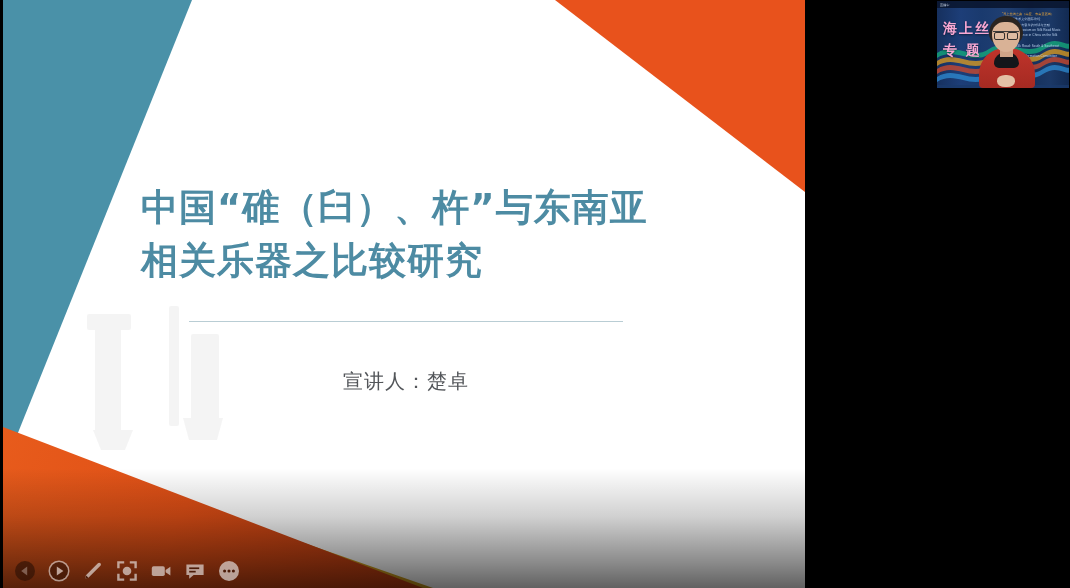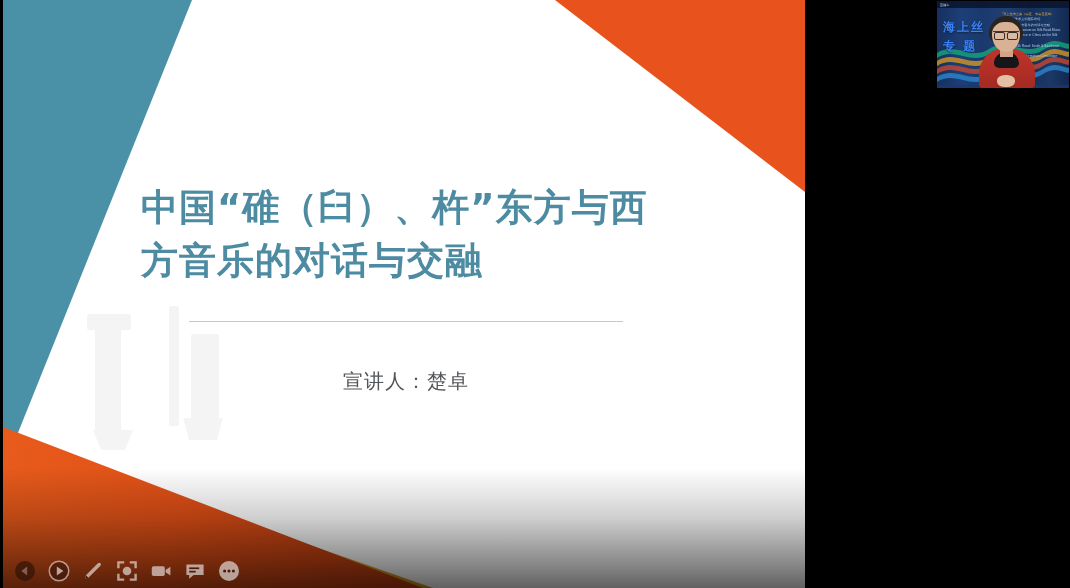--- a/index.html
+++ b/index.html
@@ -194,23 +194,23 @@
     left: 3px; top: 1.5px;
     font-size: 3px;
     color: #d8e4f5;
     letter-spacing: .2px;
   }
   .pip-headline {
     position: absolute;
     left: 6px;
     top: 17px;
     font-family: "DejaVu Serif", "Liberation Serif", serif;
-    font-size: 12px;
+    font-size: 14px;
     font-weight: 700;
-    color: #3b82f6;
+    color: #f9a8d4;
     letter-spacing: 2px;
     line-height: 1.55;
     text-shadow: 0 1px 2px rgba(0,0,0,.5);
   }
   .pip-sidetext {
     position: absolute;
     right: 5px;
     top: 11px;
     width: 62px;
     text-align: left;
@@ -304,21 +304,21 @@
         </g>
       </svg>
     </div>
 
     <div class="shape-teal"></div>
     <div class="shape-orange"></div>
     <div class="shape-gold"></div>
     <div class="shape-redorange"></div>
 
     <div class="title-block">
-      <h1 class="slide-title">中国“碓（臼）、杵”东方与西方音乐的对话与交融</h1>
+      <h1 class="slide-title">中国“碓（臼）、杵”与东南亚相关乐器之比较研究</h1>
     </div>
 
     <div class="divider"></div>
 
     <div class="subtitle">宣讲人：楚卓</div>
   </div>
 
   <div class="player-scrim"></div>
 
   <div class="control-bar">

